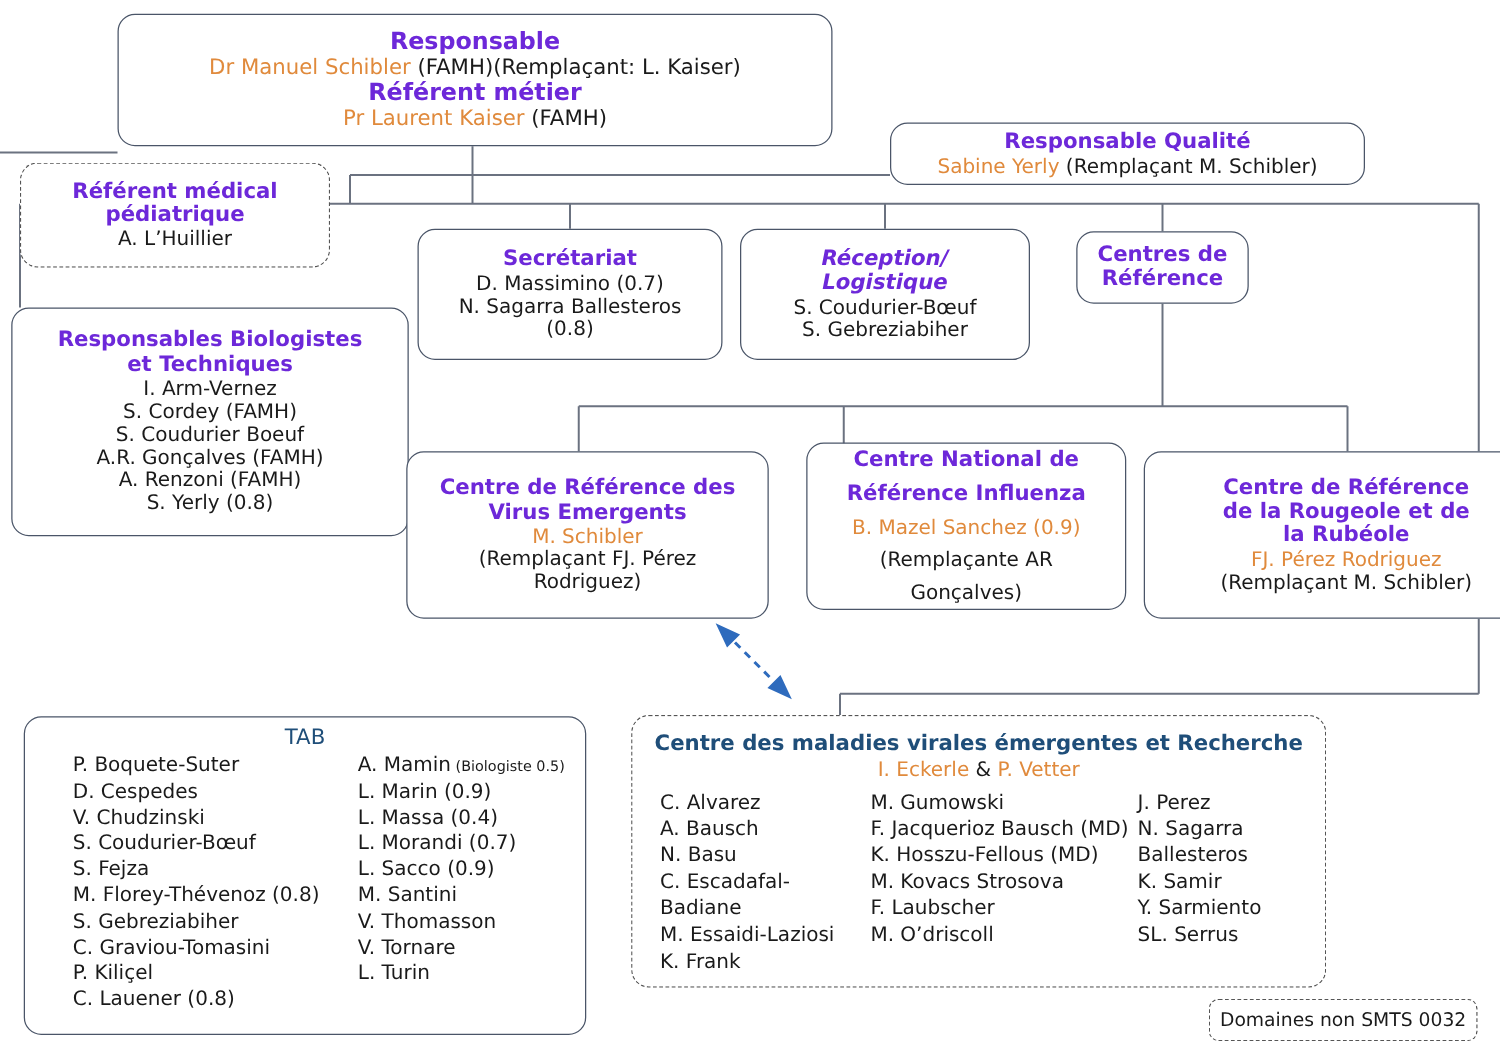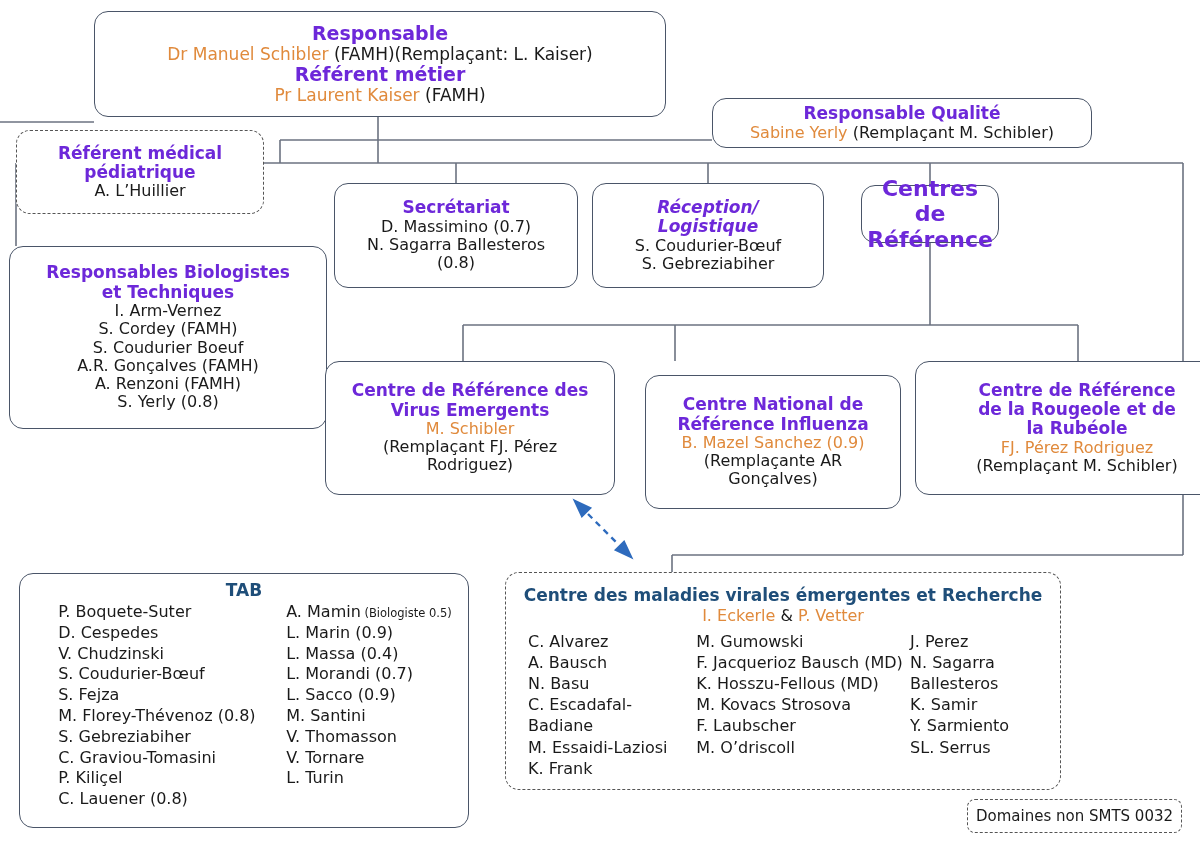--- a/index.html
+++ b/index.html
@@ -38,32 +38,32 @@
   #b-responsable .ttl{font-size:19px;}
   #b-qualite{left:712px;top:98px;width:380px;height:50px;font-size:16px;}
   #b-qualite .ttl{font-size:17px;}
   #b-pedia{left:16px;top:130px;width:248px;height:84px;font-size:16px;}
   #b-pedia .ttl{font-size:17px;}
   #b-secretariat{left:334px;top:183px;width:244px;height:105px;font-size:16px;}
   #b-secretariat .ttl{font-size:17px;}
   #b-reception{left:592px;top:183px;width:232px;height:105px;font-size:16px;}
   #b-reception .ttl{font-size:17px;font-style:italic;}
   #b-centres{left:861px;top:185px;width:138px;height:58px;font-size:17px;}
-  #b-centres .ttl{font-size:22px;}
+  #b-centres .ttl{font-size:17px;}
   #b-biologistes{left:9px;top:246px;width:318px;height:183px;font-size:16px;}
   #b-biologistes .ttl{font-size:17px;}
   #b-emergents{left:325px;top:361px;width:290px;height:134px;font-size:16px;}
   #b-emergents .ttl{font-size:17px;}
-  #b-influenza{left:645px;top:375px;width:256px;height:134px;font-size:16px;}
+  #b-influenza{left:645px;top:354px;width:256px;height:134px;font-size:16px;justify-content:space-between;}
   #b-influenza .ttl{font-size:17px;}
   #b-rougeole{line-height:1.12;left:915px;top:361px;width:324px;height:134px;font-size:16px;}
   #b-rougeole .ttl{font-size:17px;}
 
   #b-tab{left:19px;top:573px;width:450px;height:255px;font-size:16px;align-items:stretch;justify-content:flex-start;padding:6px 0 0 0;}
-  #b-tab .tab-title{color:#1f4e79;font-weight:bold;font-size:17px;text-align:center;margin-bottom:2px;}
+  #b-tab .tab-title{color:#1f4e79;font-weight:normal;font-size:17px;text-align:center;margin-bottom:2px;}
   #b-tab .cols{display:flex;flex-direction:row;justify-content:center;padding-left:22px;}
   #b-tab .col{display:flex;flex-direction:column;text-align:left;}
   #b-tab .col.c1{width:228px;}
   #b-tab .col li,#b-tab .col div{line-height:1.30;}
   #b-tab .suffix{font-size:11.5px;}
 
   #b-cmvr{left:505px;top:572px;width:556px;height:218px;font-size:16px;align-items:stretch;justify-content:flex-start;padding:12px 0 0 0;border-style:dashed;border-color:#555;}
   #b-cmvr .cm-title{color:#1f4e79;font-weight:bold;font-size:17px;text-align:center;}
   #b-cmvr .cm-sub{text-align:center;font-size:16px;margin-top:1px;}
   #b-cmvr .cols{display:flex;flex-direction:row;padding-left:22px;margin-top:6px;}

